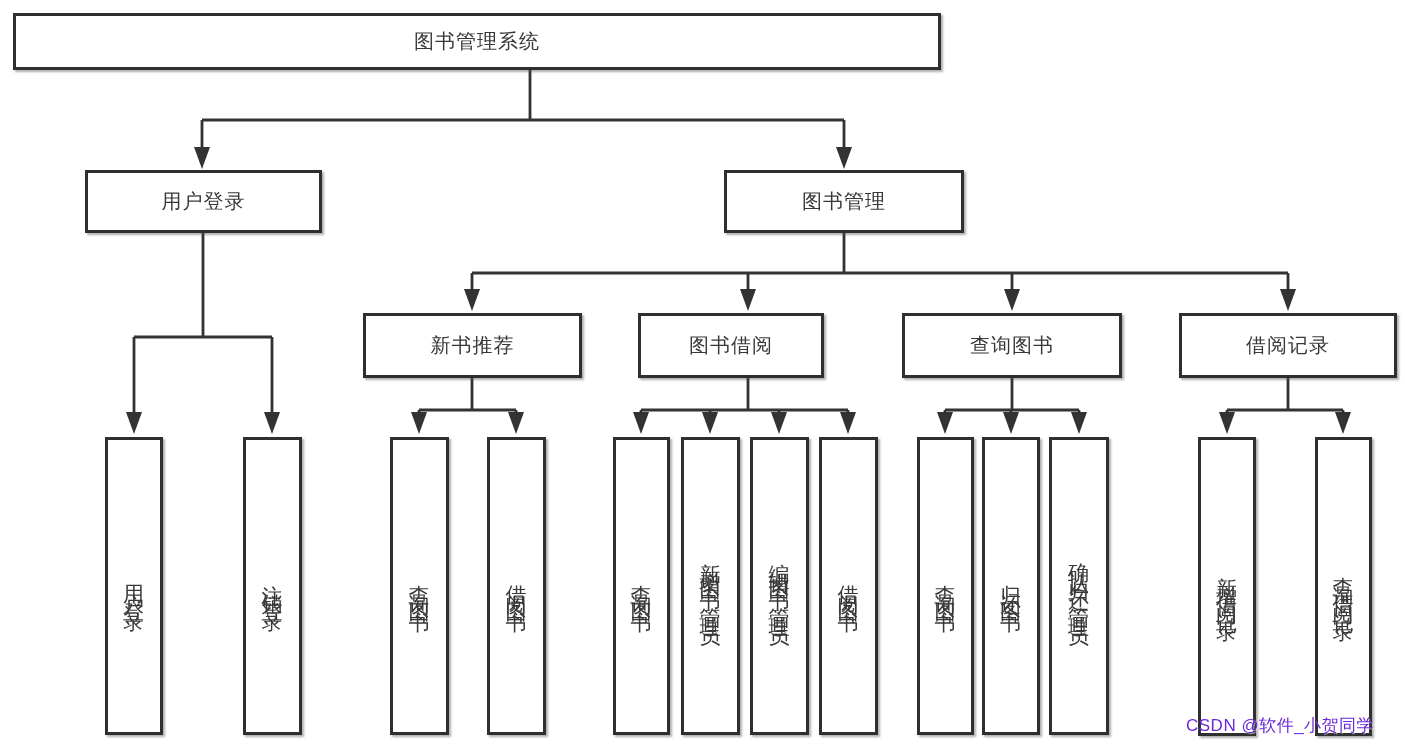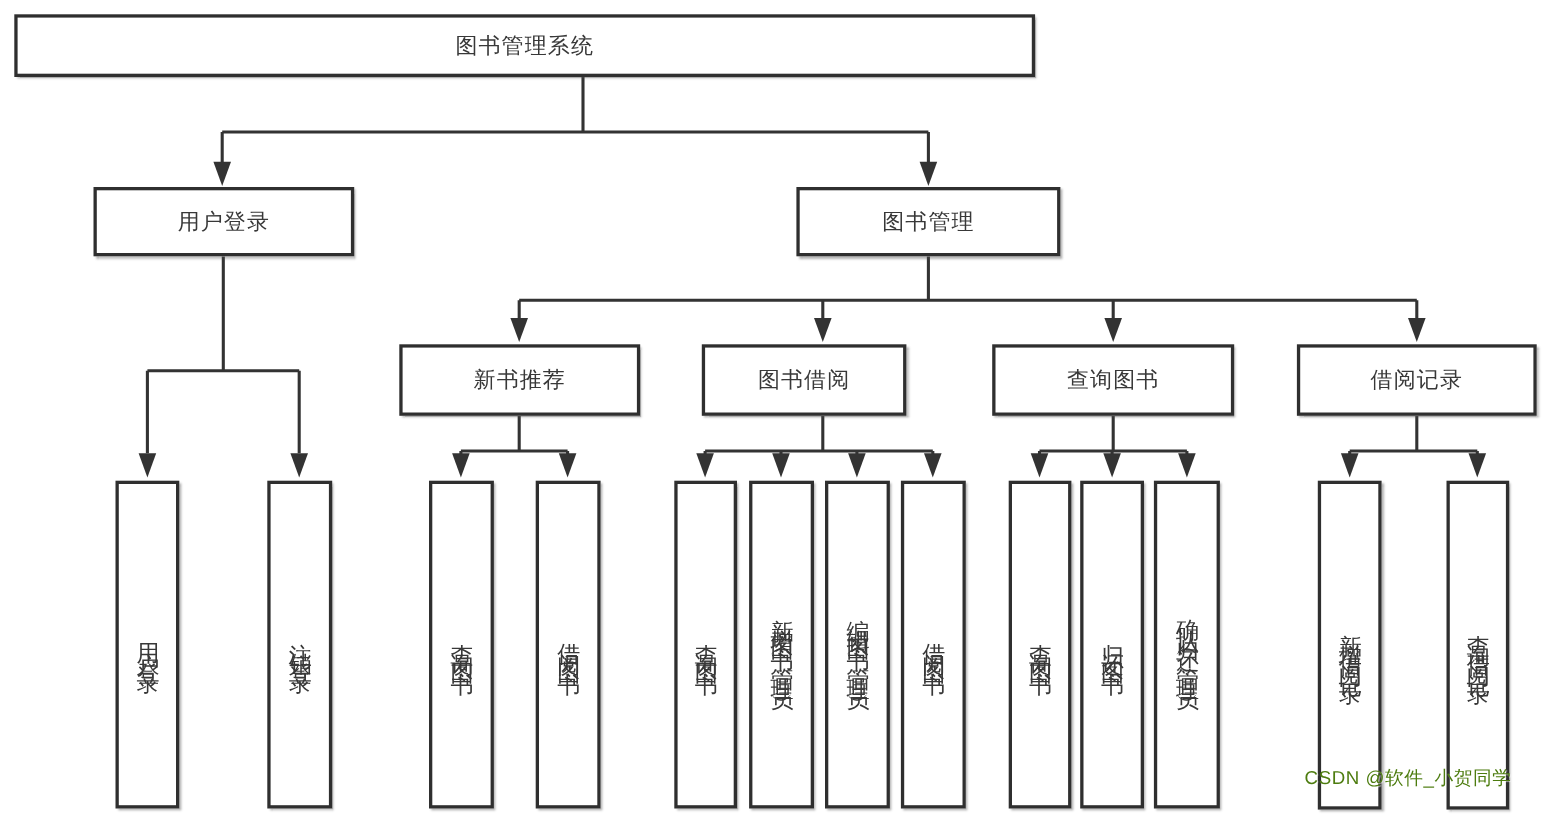--- a/index.html
+++ b/index.html
@@ -13,22 +13,22 @@
     display:flex;align-items:center;justify-content:center;
     box-shadow:2px 2px 2px rgba(80,80,80,.45);
   }
   .hbox span{font-size:20px;letter-spacing:1px;white-space:nowrap;}
   .vbox{align-items:center;justify-content:center;}
   .vtext{
     writing-mode:vertical-rl;text-orientation:mixed;
     font-size:21px;letter-spacing:9px;line-height:1;white-space:nowrap;
   }
   .watermark{
-    position:absolute;left:1186px;top:696px;width:210px;
-    font-size:17px;letter-spacing:.5px;color:#4d7c0f;white-space:nowrap;
+    position:absolute;left:1186px;top:714px;width:210px;
+    font-size:17px;letter-spacing:.5px;color:#6d28d9;white-space:nowrap;
     text-shadow:1px 1px 1px rgba(255,255,255,.6);
   }
 </style>
 </head>
 <body>
 
 <div id="stage">
 
   <svg id="wires" width="1405" height="747" viewBox="0 0 1405 747">
     <path d="M530 70V120 M202 120H844 M202 120V150 M844 120V150

